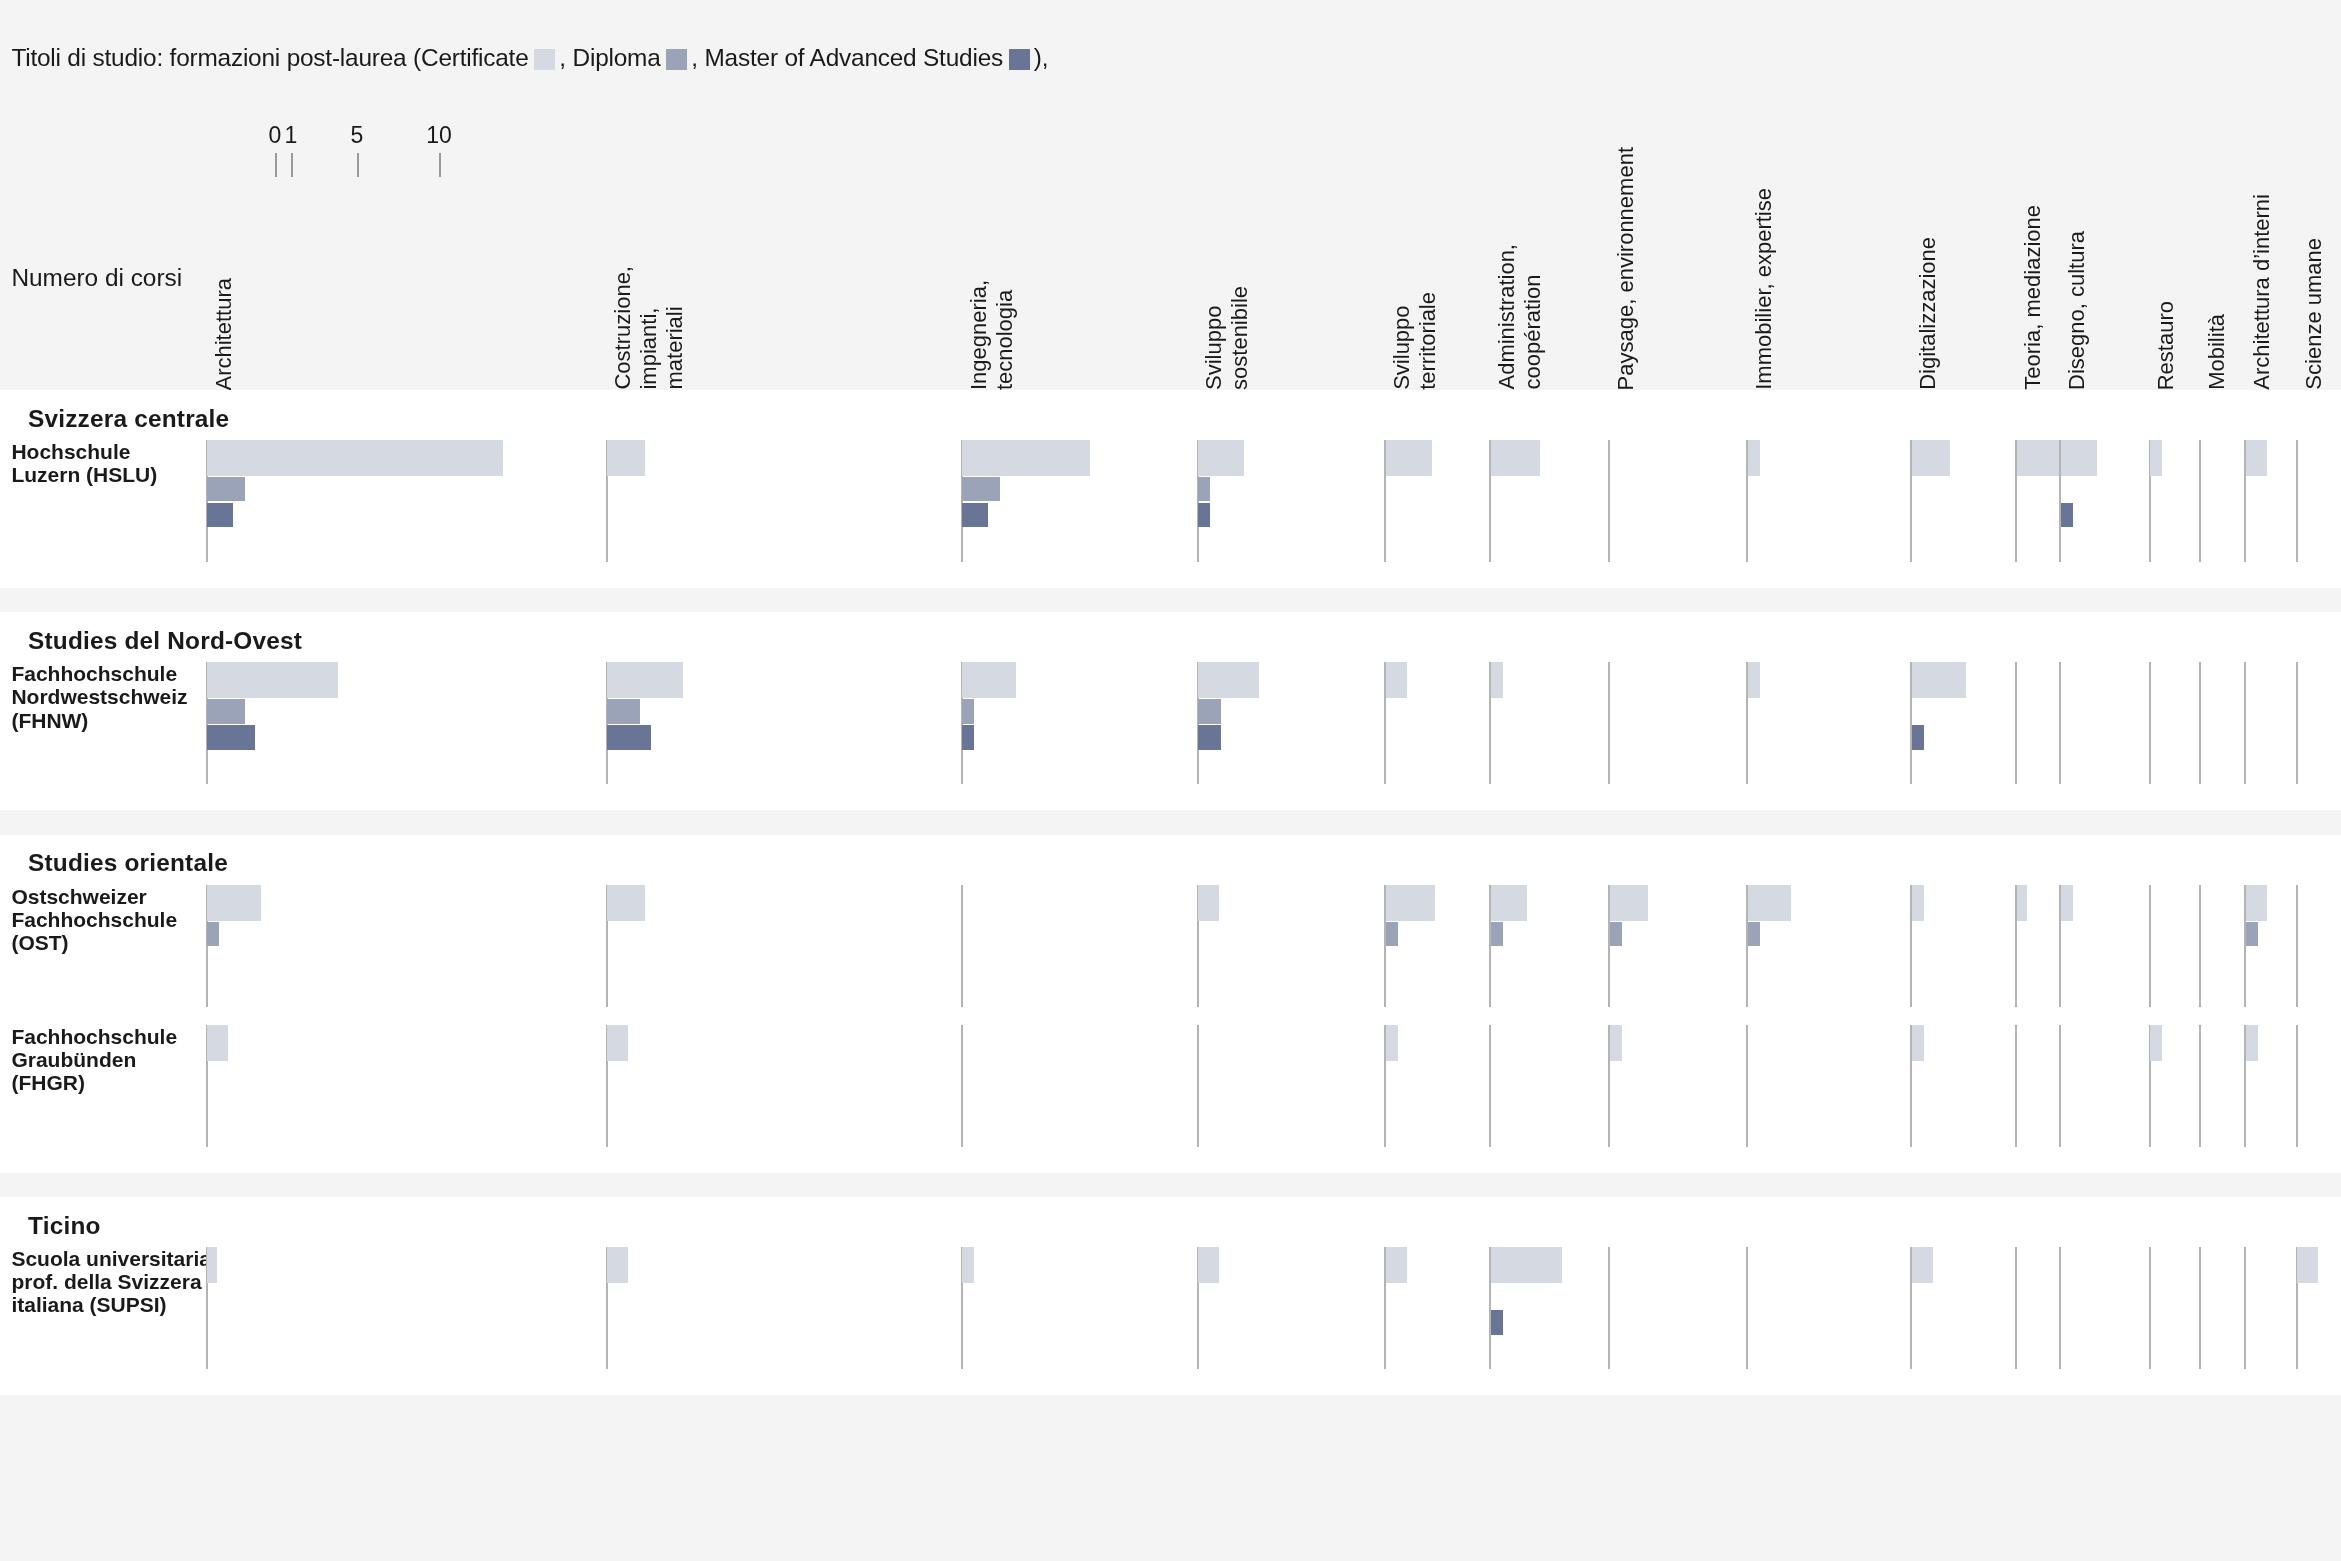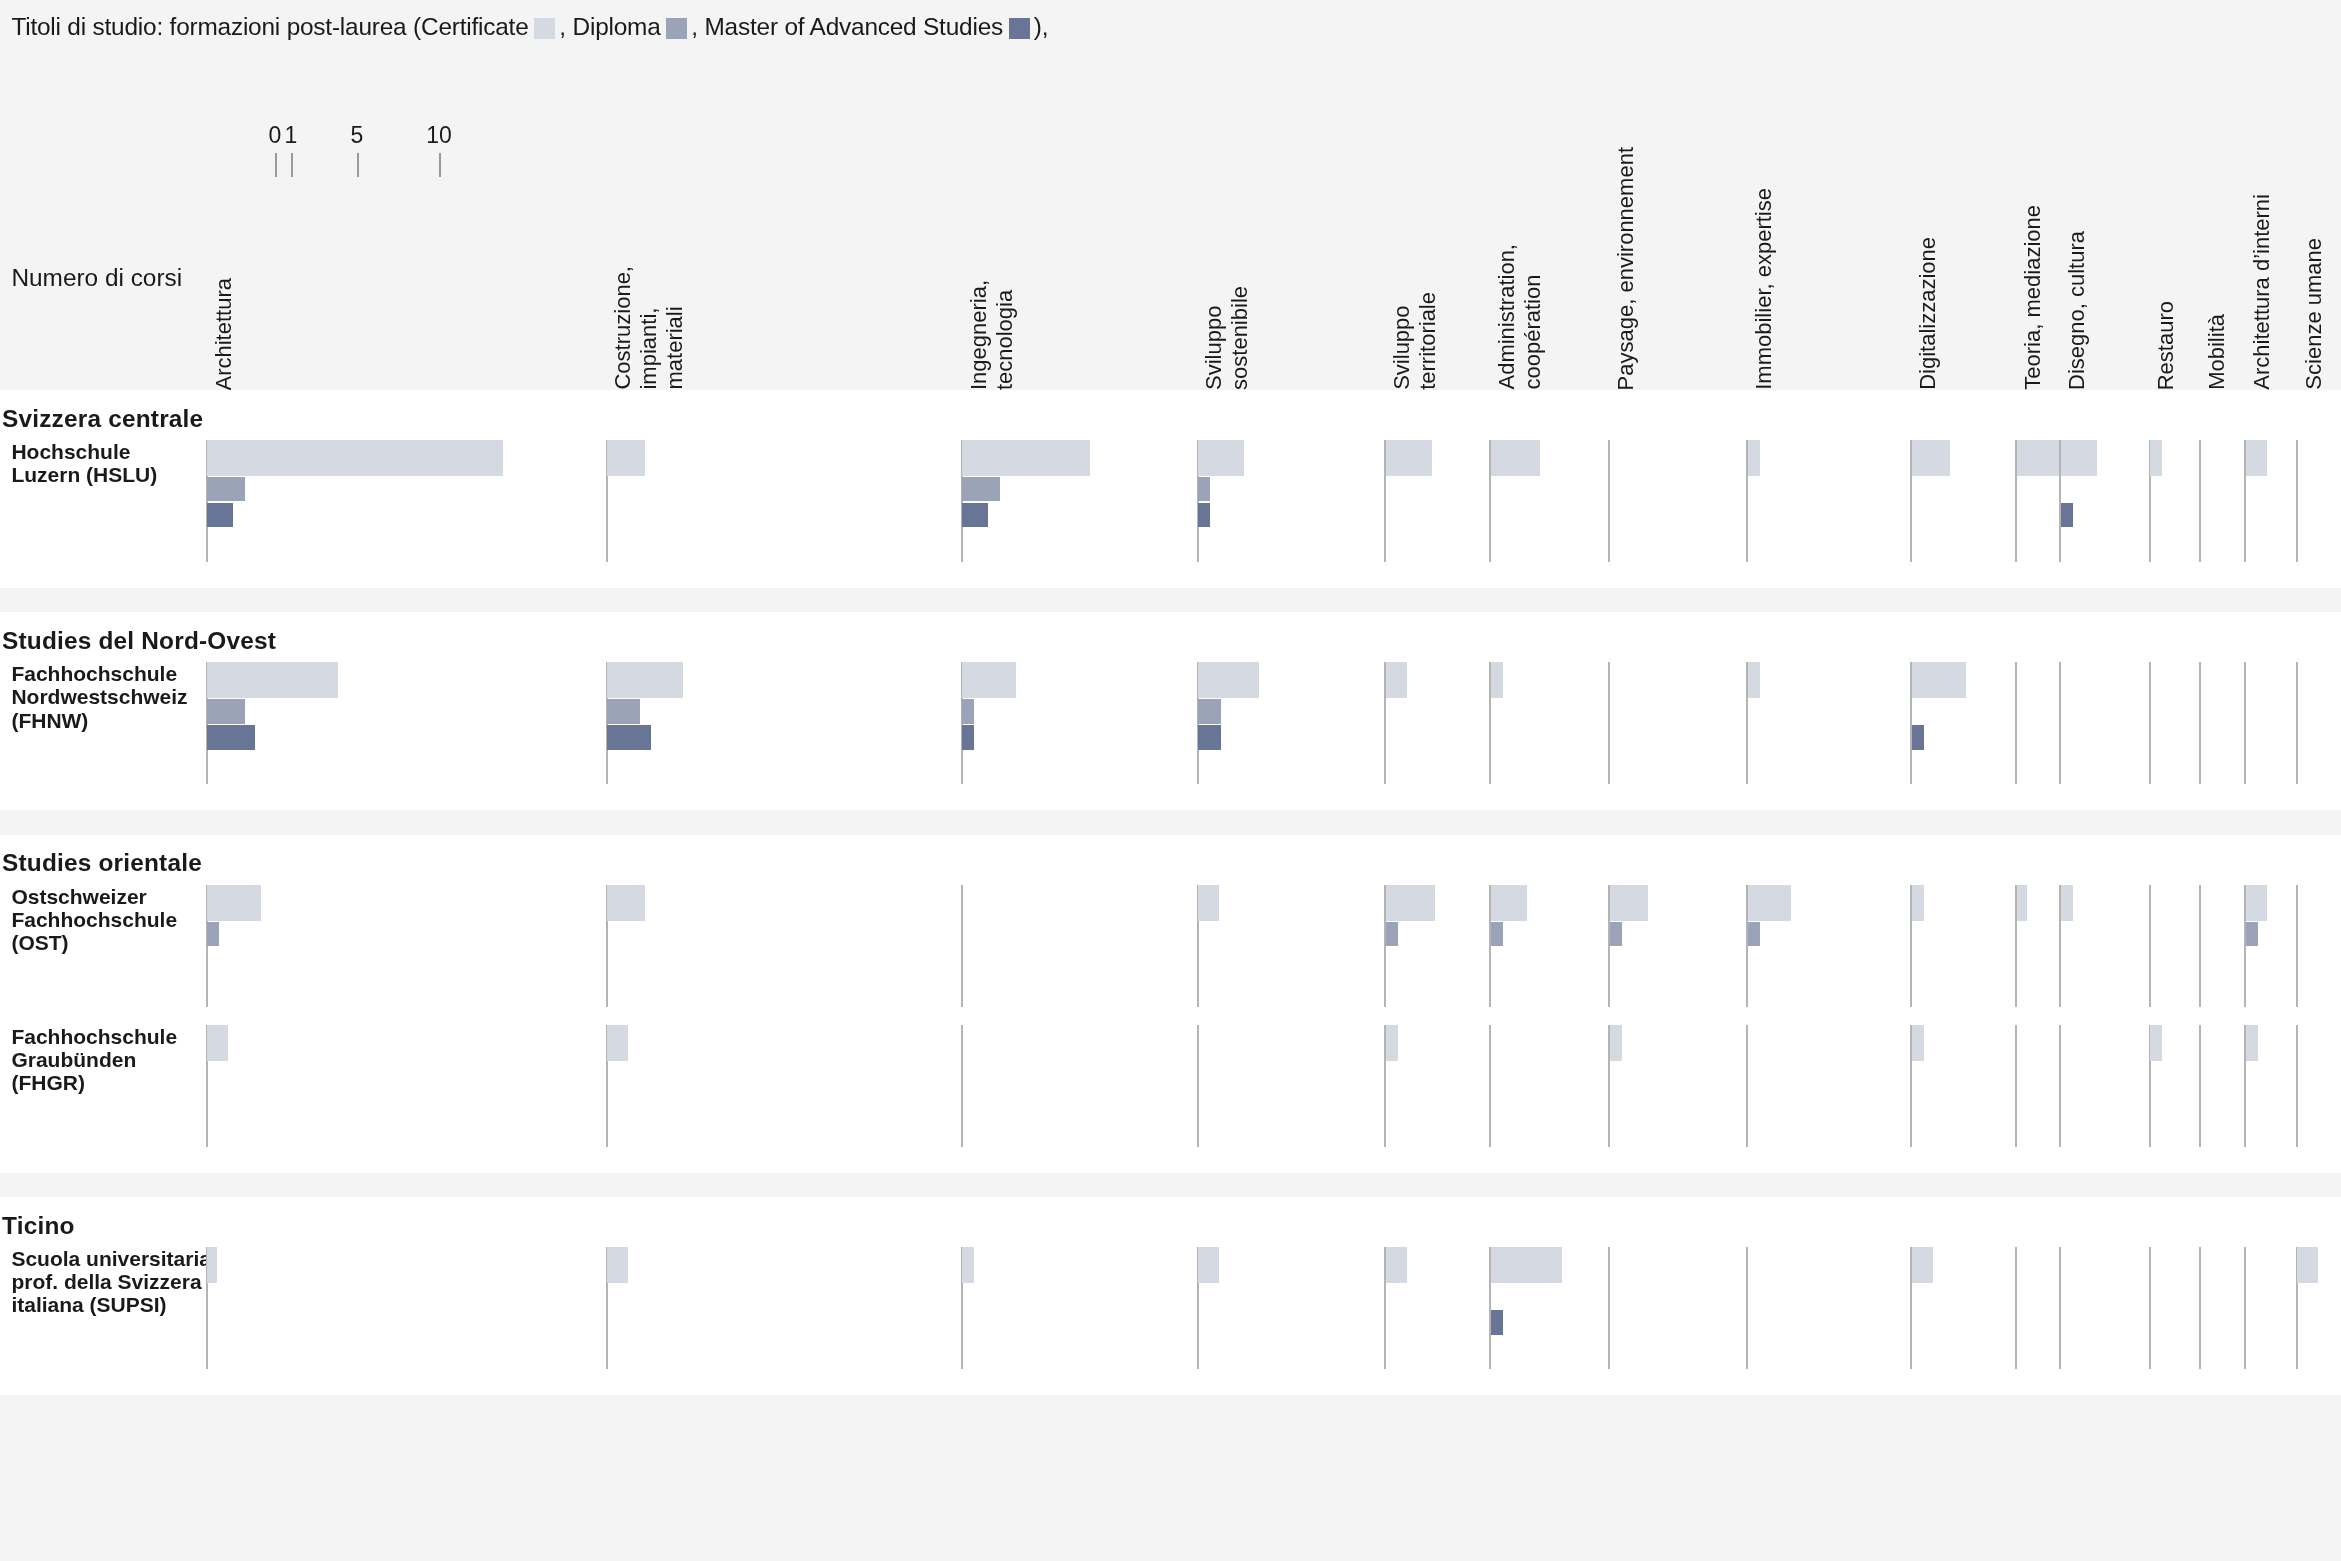--- a/index.html
+++ b/index.html
@@ -9,21 +9,21 @@
     font-family:"Liberation Sans", sans-serif;
     color:#1a1a1a;
     overflow:hidden;
     position:relative;
   }
   
   #legend{
     position:absolute;left:11.4px;top:11.4px;width:2114px;
     font-size:24.4px;line-height:1.33;letter-spacing:-0.2px;
   }
-  #legend .ln{white-space:nowrap;}
+  #legend .ln{white-space:nowrap;margin-top:31px;}
   .sw{display:inline-block;width:21px;height:21px;vertical-align:-3.3px;margin:0 4.1px 0 5.7px;}
   
   #scalekey{position:absolute;left:0;top:122px;height:65px;width:100%;}
   #scalekey .lbl{
     position:absolute;left:11.4px;top:142px;font-size:24.4px;white-space:nowrap;
   }
   .tickwrap{position:absolute;top:0;left:0;}
   .tk{position:absolute;}
   .tk .tnum{position:absolute;top:0;transform:translateX(-50%);font-size:23px;white-space:nowrap;}
   .tk .tline{position:absolute;top:31px;left:0;width:1.6px;height:24.4px;background:#9a9a9a;}
@@ -34,21 +34,21 @@
     writing-mode:vertical-rl;transform:rotate(180deg);
     font-size:22px;line-height:1.18;white-space:pre;
     color:#1a1a1a;
     text-align:left;
   }
   
   #body{position:absolute;left:0;top:390px;width:100%;}
   .gap{height:24.4px;background:#f4f4f4;}
   .group{background:#ffffff;position:relative;}
   .grouptitle{
-    position:absolute;left:2px;font-size:24.4px;font-weight:bold;letter-spacing:0.2px;
+    position:absolute;left:28px;font-size:24.4px;font-weight:bold;letter-spacing:0.2px;
   }
   .seriesrow{position:relative;font-weight:bold;}
   .rowlabel{
     position:absolute;left:11.4px;font-size:21px;line-height:1.1;white-space:pre;color:#1a1a1a;
   }
   .axisline{position:absolute;width:1.6px;background:#b4b4b4;}
   .bar{position:absolute;height:24.4px;}
   .bar.b0{height:36px;}
 </style>
 </head>

